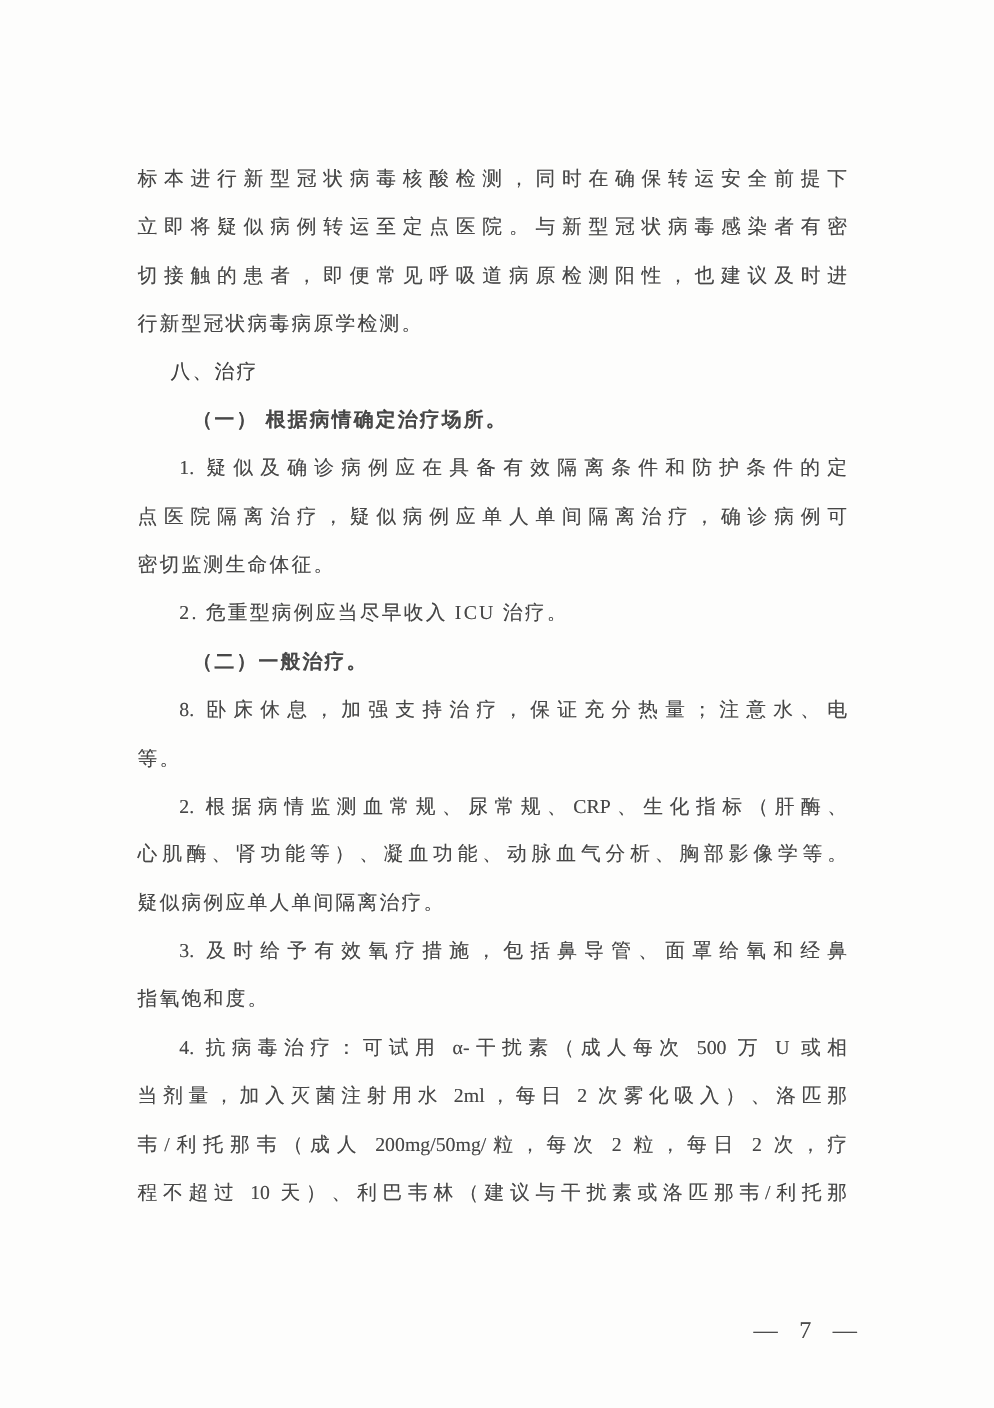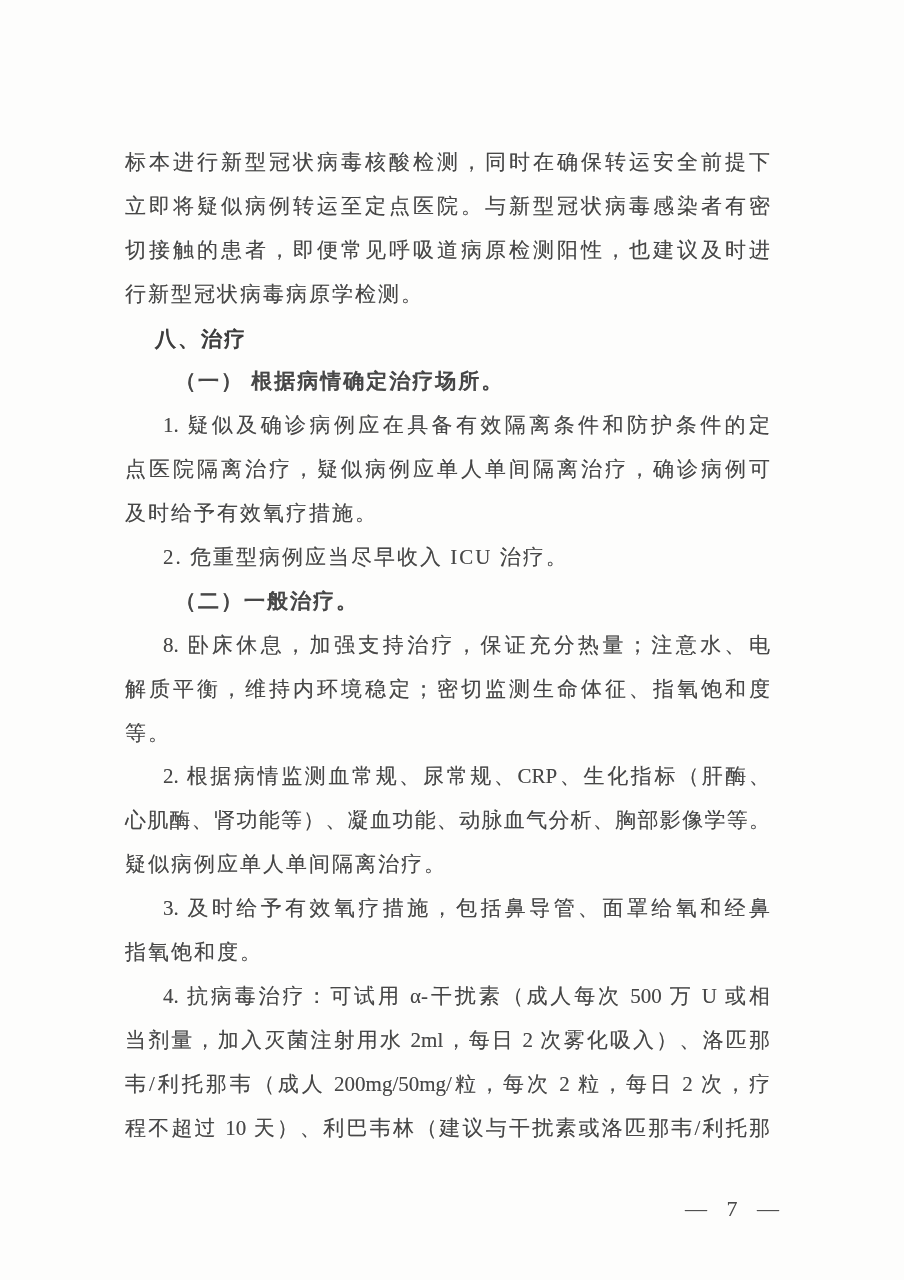--- a/index.html
+++ b/index.html
@@ -19,39 +19,39 @@
     position: absolute;
     left: 125px;
     top: 141px;
     width: 645px;
   }
   .line {
     box-sizing: border-box;
     width: 645px;
     height: 43.9px;
     line-height: 43.9px;
-    font-size: 21px;
+    font-size: 18px;
     color: #474747;
     letter-spacing: 2px;
     white-space: nowrap;
     text-shadow: 0 0 0.5px rgba(70,70,70,0.45);
   }
   .line.justify {
     white-space: normal;
     letter-spacing: 0;
     text-align: justify;
     text-align-last: justify;
     text-justify: inter-character;
   }
   .line.ind-heading { padding-left: 30px; }
   .line.ind-paren   { padding-left: 50px; font-weight: bold; }
   .line.ind-num     { padding-left: 38px; font-family: Liberation Serif, serif; }
   .line.heading {
     font-family: "Liberation Sans", "DejaVu Sans", sans-serif;
-    font-weight: bold;
+    font-weight: normal;
     color: #3d3d3d;
   }
   .footer {
     position: absolute;
     left: 0;
     right: 0;
     top: 1196px;
     text-align: right;
     padding-right: 124px;
     font-size: 22px;
@@ -67,25 +67,24 @@
 <div class="sheet">
   <main class="doc" id="doc">
       <div class="line justify">标本进行新型冠状病毒核酸检测，同时在确保转运安全前提下</div>
       <div class="line justify">立即将疑似病例转运至定点医院。与新型冠状病毒感染者有密</div>
       <div class="line justify">切接触的患者，即便常见呼吸道病原检测阳性，也建议及时进</div>
       <div class="line">行新型冠状病毒病原学检测。</div>
       <div class="line ind-heading heading">八、治疗</div>
       <div class="line ind-paren">（一） 根据病情确定治疗场所。</div>
       <div class="line justify ind-num">1. 疑似及确诊病例应在具备有效隔离条件和防护条件的定</div>
       <div class="line justify">点医院隔离治疗，疑似病例应单人单间隔离治疗，确诊病例可</div>
-      <div class="line">及时给予有效氧疗措施。</div>
+      <div class="line">密切监测生命体征。</div>
       <div class="line ind-num">2. 危重型病例应当尽早收入 ICU 治疗。</div>
       <div class="line ind-paren">（二）一般治疗。</div>
       <div class="line justify ind-num">8. 卧床休息，加强支持治疗，保证充分热量；注意水、电</div>
-      <div class="line justify">解质平衡，维持内环境稳定；密切监测生命体征、指氧饱和度</div>
       <div class="line">等。</div>
       <div class="line justify ind-num">2. 根据病情监测血常规、尿常规、CRP、生化指标（肝酶、</div>
       <div class="line justify">心肌酶、肾功能等）、凝血功能、动脉血气分析、胸部影像学等。</div>
       <div class="line">疑似病例应单人单间隔离治疗。</div>
       <div class="line justify ind-num">3. 及时给予有效氧疗措施，包括鼻导管、面罩给氧和经鼻</div>
       <div class="line">指氧饱和度。</div>
       <div class="line justify ind-num">4. 抗病毒治疗：可试用 α-干扰素（成人每次 500 万 U 或相</div>
       <div class="line justify">当剂量，加入灭菌注射用水 2ml，每日 2 次雾化吸入）、洛匹那</div>
       <div class="line justify">韦/利托那韦（成人 200mg/50mg/粒，每次 2 粒，每日 2 次，疗</div>
       <div class="line justify">程不超过 10 天）、利巴韦林（建议与干扰素或洛匹那韦/利托那</div>

